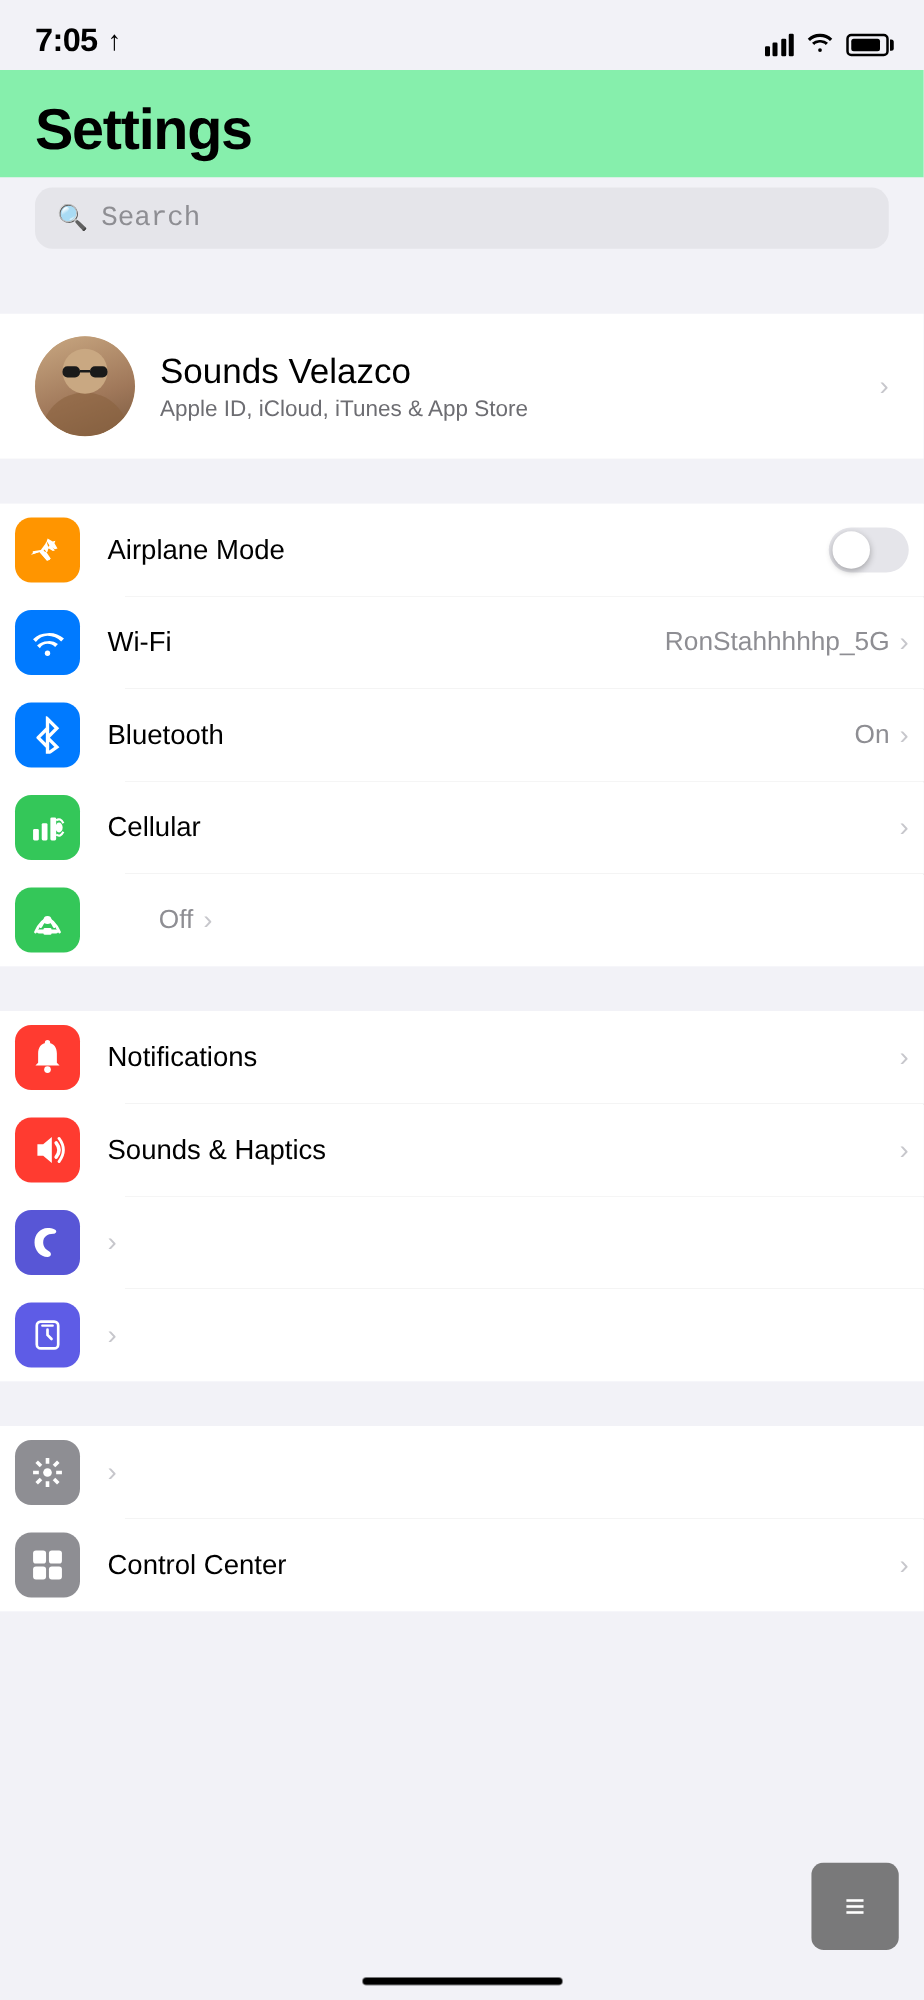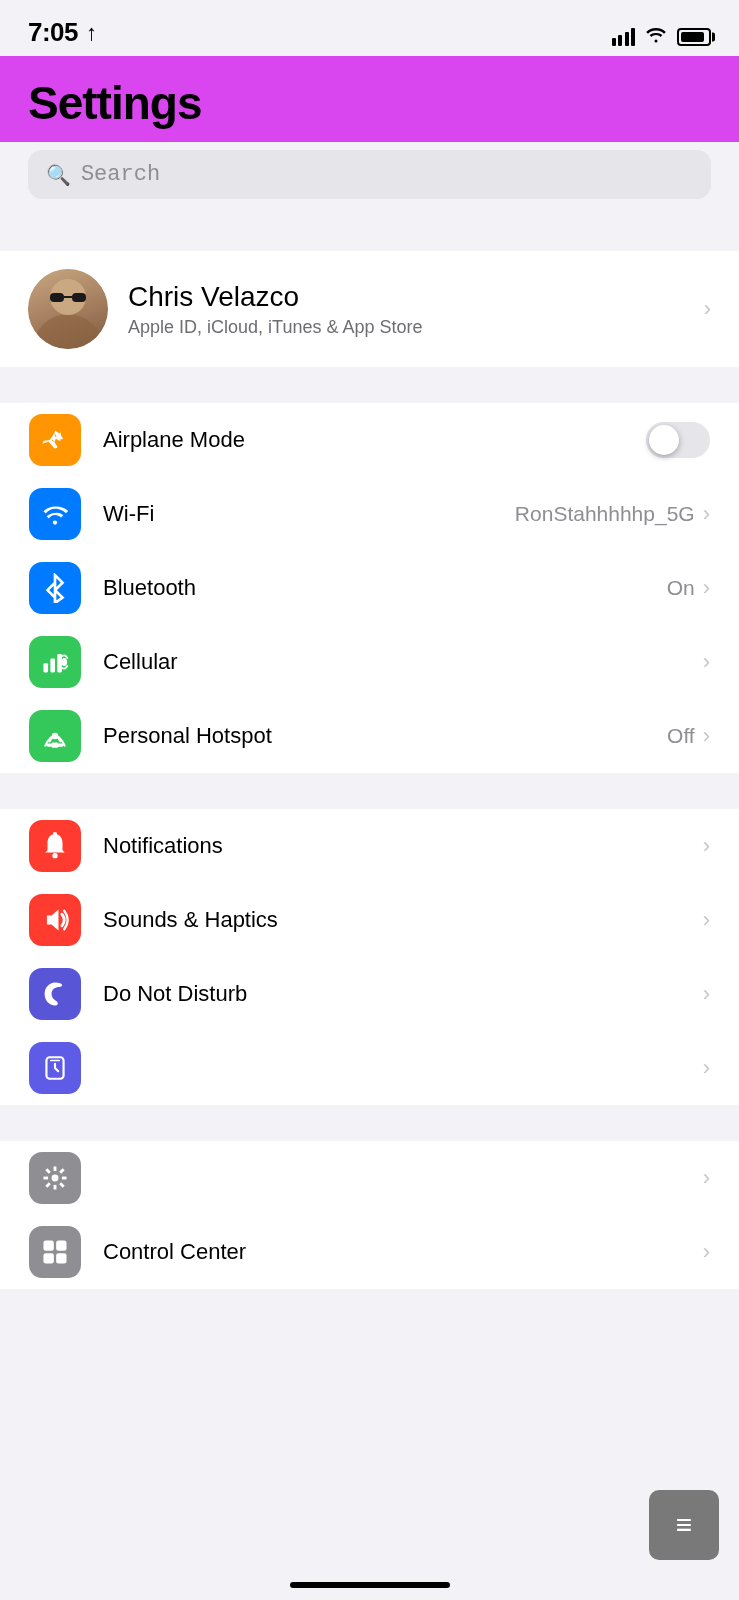--- a/index.html
+++ b/index.html
@@ -68,21 +68,21 @@
     }
     .battery-fill {
       background: #000;
       border-radius: 2px;
       height: 100%;
       width: 90%;
     }
 
     
     .header {
-      background: #d946ef;
+      background: #86efac;
       padding: 20px 28px 12px 28px;
     }
     .page-title {
       font-size: 46px;
       font-weight: 700;
       letter-spacing: -1px;
       color: #000;
     }
 
     
@@ -163,26 +163,25 @@
     .chevron {
       color: #c7c7cc;
       font-size: 22px;
       font-weight: 300;
     }
 
     
     .settings-row {
       display: flex;
       align-items: center;
-      padding: 0 29px;
+      padding: 0 12px;
       min-height: 74px;
       background: #fff;
       cursor: pointer;
       position: relative;
-      justify-content: space-between;
     }
     .settings-row:not(:last-child)::after {
       content: '';
       position: absolute;
       bottom: 0;
       left: 100px;
       right: 0;
       height: 0.5px;
       background: #c6c6c8;
     }
@@ -330,21 +329,21 @@
           <circle cx="40" cy="80" r="35" fill="#8B6340" opacity="0.6"></circle>
           <circle cx="40" cy="28" r="18" fill="#c9a882"></circle>
 
           <rect x="22" y="24" width="14" height="9" rx="4" fill="#1a1a1a"></rect>
           <rect x="44" y="24" width="14" height="9" rx="4" fill="#1a1a1a"></rect>
           <line x1="36" y1="28" x2="44" y2="28" stroke="#1a1a1a" stroke-width="2"></line>
         </svg>
       </div>
     </div>
     <div class="profile-info">
-      <div class="profile-name">Chris Velazco</div>
+      <div class="profile-name">Sounds Velazco</div>
       <div class="profile-subtitle">Apple ID, iCloud, iTunes &amp; App Store</div>
     </div>
     <span class="chevron">›</span>
   </div>
 </div>
 
 <div class="section-gap"></div>
 
 <div class="settings-section">
 
@@ -404,21 +403,20 @@
   <div class="settings-row">
     <div class="row-icon" style="background:#34c759;">
       <svg width="28" height="28" viewBox="0 0 28 28" fill="white">
         <circle cx="14" cy="14" r="3"></circle>
         <path d="M9 19 Q14 9 19 19" stroke="white" stroke-width="2" fill="none" stroke-linecap="round"></path>
         <path d="M5 23 Q14 4 23 23" stroke="white" stroke-width="2" fill="none" stroke-linecap="round"></path>
         <rect x="6" y="21" width="16" height="3" rx="1.5"></rect>
         <rect x="11" y="20" width="6" height="5" rx="1"></rect>
       </svg>
     </div>
-    <span class="row-label">Personal Hotspot</span>
     <span class="row-value">Off</span>
     <span class="chevron">›</span>
   </div>
 </div>
 
 <div class="section-gap"></div>
 
 <div class="settings-section">
 
   <div class="settings-row">
@@ -444,21 +442,20 @@
     <span class="row-label">Sounds &amp; Haptics</span>
     <span class="chevron">›</span>
   </div>
 
   <div class="settings-row">
     <div class="row-icon ic-purple">
       <svg width="26" height="26" viewBox="0 0 26 26" fill="white">
         <path d="M13 3 C8 3 4 7.5 4 13 S8 23 13 23 C16 23 16 20 14 19 C12 18 10 16 10 13 C10 9 13 7 17 7 C19 7 20 5 18 4 C16.5 3.3 14.8 3 13 3Z"></path>
       </svg>
     </div>
-    <span class="row-label">Do Not Disturb</span>
     <span class="chevron">›</span>
   </div>
 
   <div class="settings-row">
     <div class="row-icon" style="background:#5e5ce6;">
       <svg width="26" height="28" viewBox="0 0 26 28" fill="white">
         <rect x="5" y="4" width="16" height="20" rx="3" stroke="white" stroke-width="2" fill="none"></rect>
         <path d="M13 10 L13 14 L16 17" stroke="white" stroke-width="2" stroke-linecap="round" fill="none"></path>
         <line x1="9" y1="7" x2="17" y2="7" stroke="white" stroke-width="1.5" stroke-linecap="round"></line>
       </svg>

